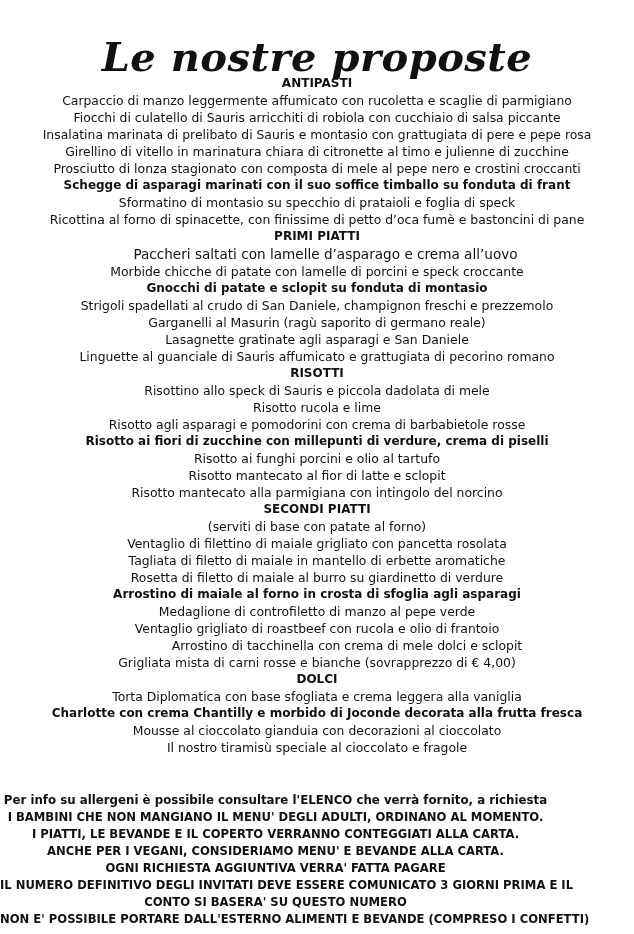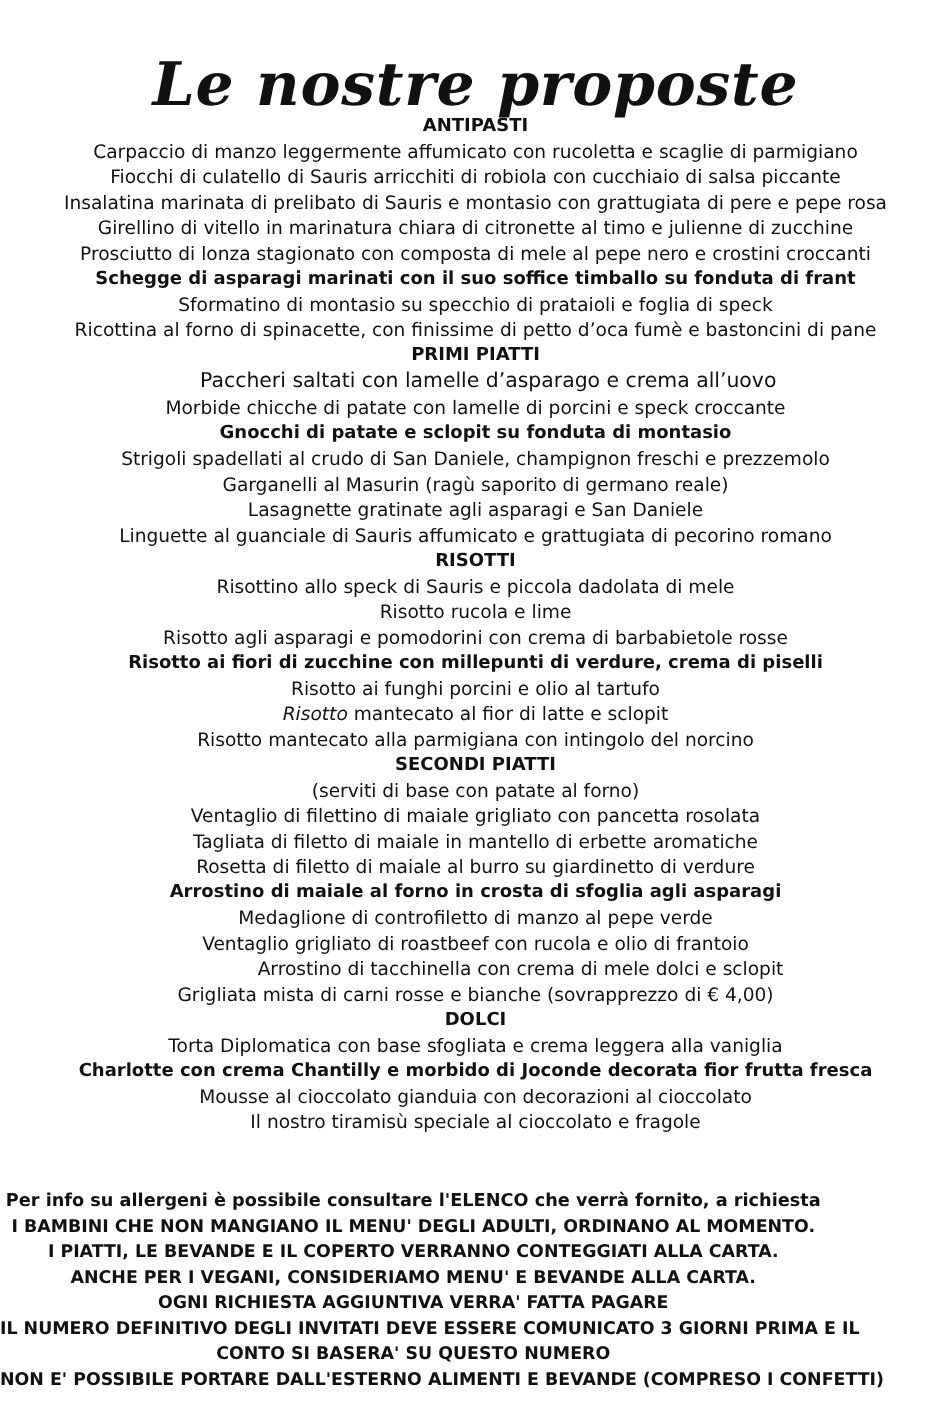--- a/index.html
+++ b/index.html
@@ -4,21 +4,21 @@
 <style>
   html, body { margin: 0; padding: 0; background: #ffffff; }
   body { width: 634px; height: 934px; position: relative; overflow: hidden; color: #111; font-family: "DejaVu Sans", sans-serif; }
   .title { position: absolute; top: 2px; left: 0; width: 634px; text-align: center; font-family: "DejaVu Serif", serif; font-style: italic; font-size: 40px; line-height: 56px; color: #111; letter-spacing: 0.5px; }
   .menu { position: absolute; top: 75px; left: 0; width: 634px; }
   .line { height: 17px; line-height: 17px; text-align: center; white-space: nowrap; font-size: 12.4px; }
   .line.heading { font-weight: bold; font-size: 12px; }
   .line.bold { font-weight: bold; font-size: 12px; }
   .line.big { font-size: 13.6px; margin-left: 17px; }
   .line.shift { padding-left: 60px; }
-  .line .it { font-style: italic; }
+  .line .it { }
   .notes { position: absolute; top: 792px; left: 0; width: 551px; }
   .note { height: 17px; line-height: 17px; text-align: center; white-space: nowrap; font-weight: bold; font-size: 11.6px; }
   .note.first { font-size: 11.8px; }
 </style>
 </head>
 <body>
 
 <h1 class="title">Le nostre proposte</h1>
 
 <div class="menu">
@@ -57,21 +57,21 @@
   <div class="line">Tagliata di filetto di maiale in mantello di erbette aromatiche</div>
   <div class="line">Rosetta di filetto di maiale al burro su giardinetto di verdure</div>
   <div class="line bold">Arrostino di maiale al forno in crosta di sfoglia agli asparagi</div>
   <div class="line">Medaglione di controfiletto di manzo al pepe verde</div>
   <div class="line">Ventaglio grigliato di roastbeef con rucola e olio di frantoio</div>
   <div class="line shift">Arrostino di tacchinella con crema di mele dolci e sclopit</div>
   <div class="line">Grigliata mista di carni rosse e bianche (sovrapprezzo di € 4,00)</div>
 
   <div class="line heading">DOLCI</div>
   <div class="line">Torta Diplomatica con base sfogliata e crema leggera alla vaniglia</div>
-  <div class="line bold">Charlotte con crema Chantilly e morbido di Joconde decorata fior frutta fresca</div>
+  <div class="line bold">Charlotte con crema Chantilly e morbido di Joconde decorata alla frutta fresca</div>
   <div class="line">Mousse al cioccolato gianduia con decorazioni al cioccolato</div>
   <div class="line">Il nostro tiramisù speciale al cioccolato e fragole</div>
 </div>
 
 <div class="notes">
   <div class="note first">Per info su allergeni è possibile consultare l'ELENCO che verrà fornito, a richiesta</div>
   <div class="note">I BAMBINI CHE NON MANGIANO IL MENU' DEGLI ADULTI, ORDINANO AL MOMENTO.</div>
   <div class="note">I PIATTI, LE BEVANDE E IL COPERTO VERRANNO CONTEGGIATI ALLA CARTA.</div>
   <div class="note">ANCHE PER I VEGANI, CONSIDERIAMO MENU' E BEVANDE ALLA CARTA.</div>
   <div class="note">OGNI RICHIESTA AGGIUNTIVA VERRA' FATTA PAGARE</div>

